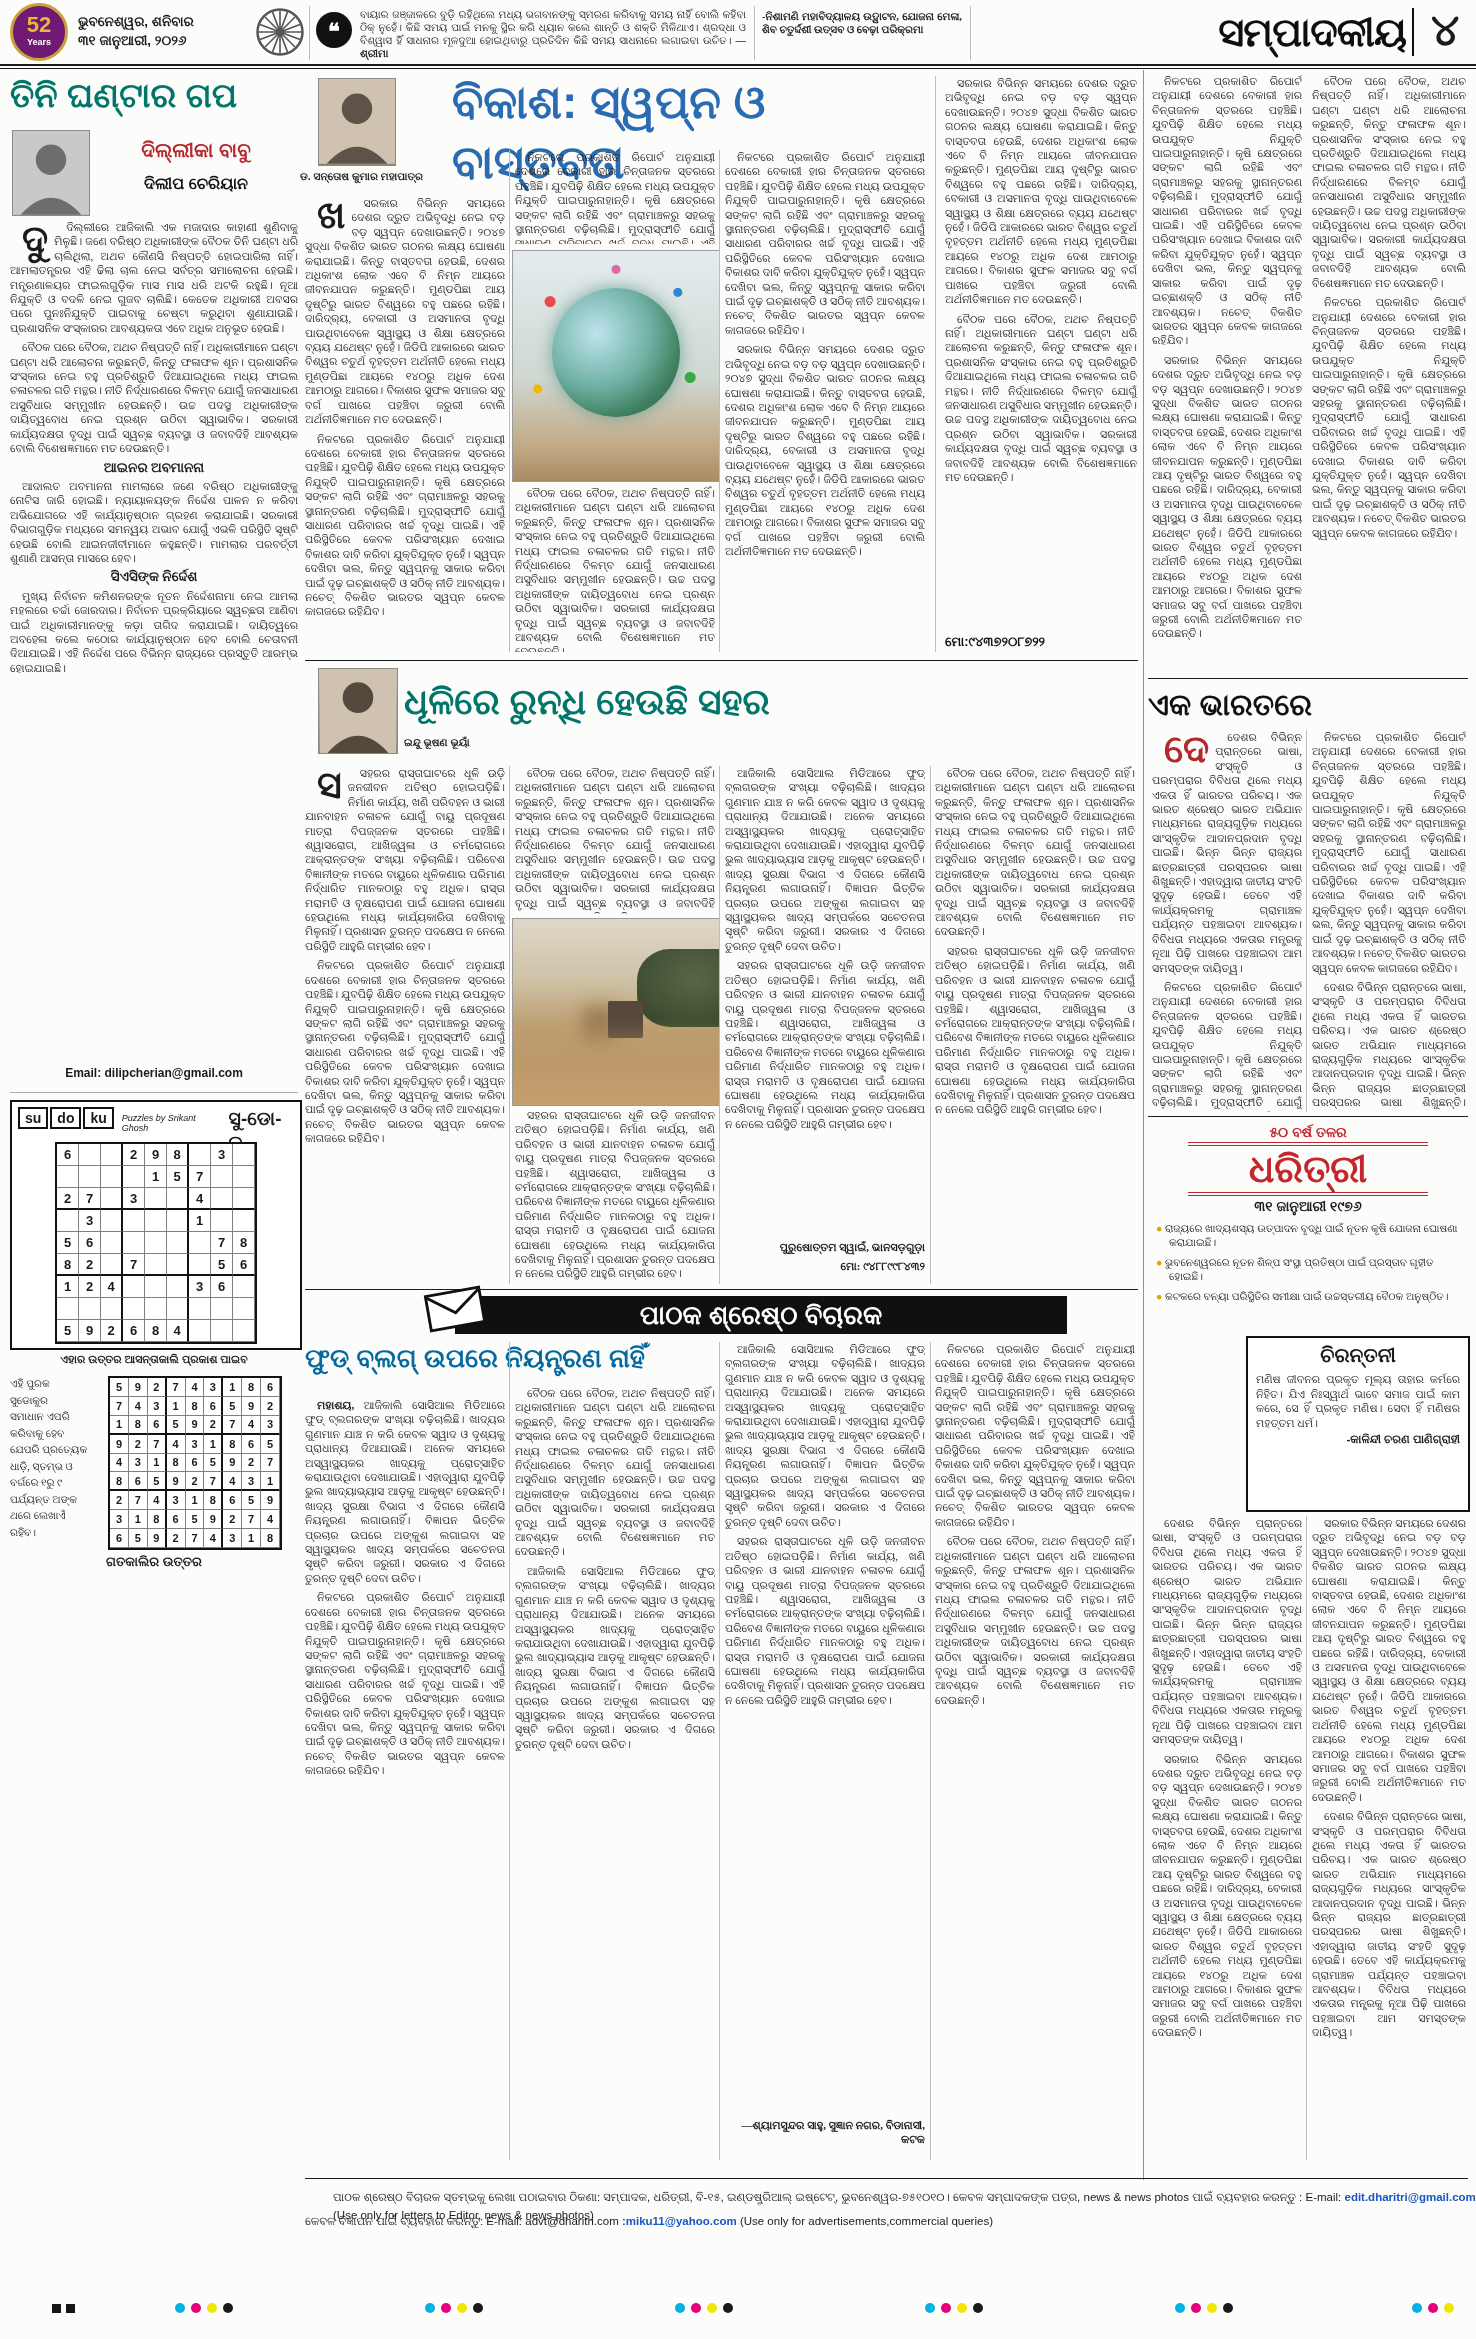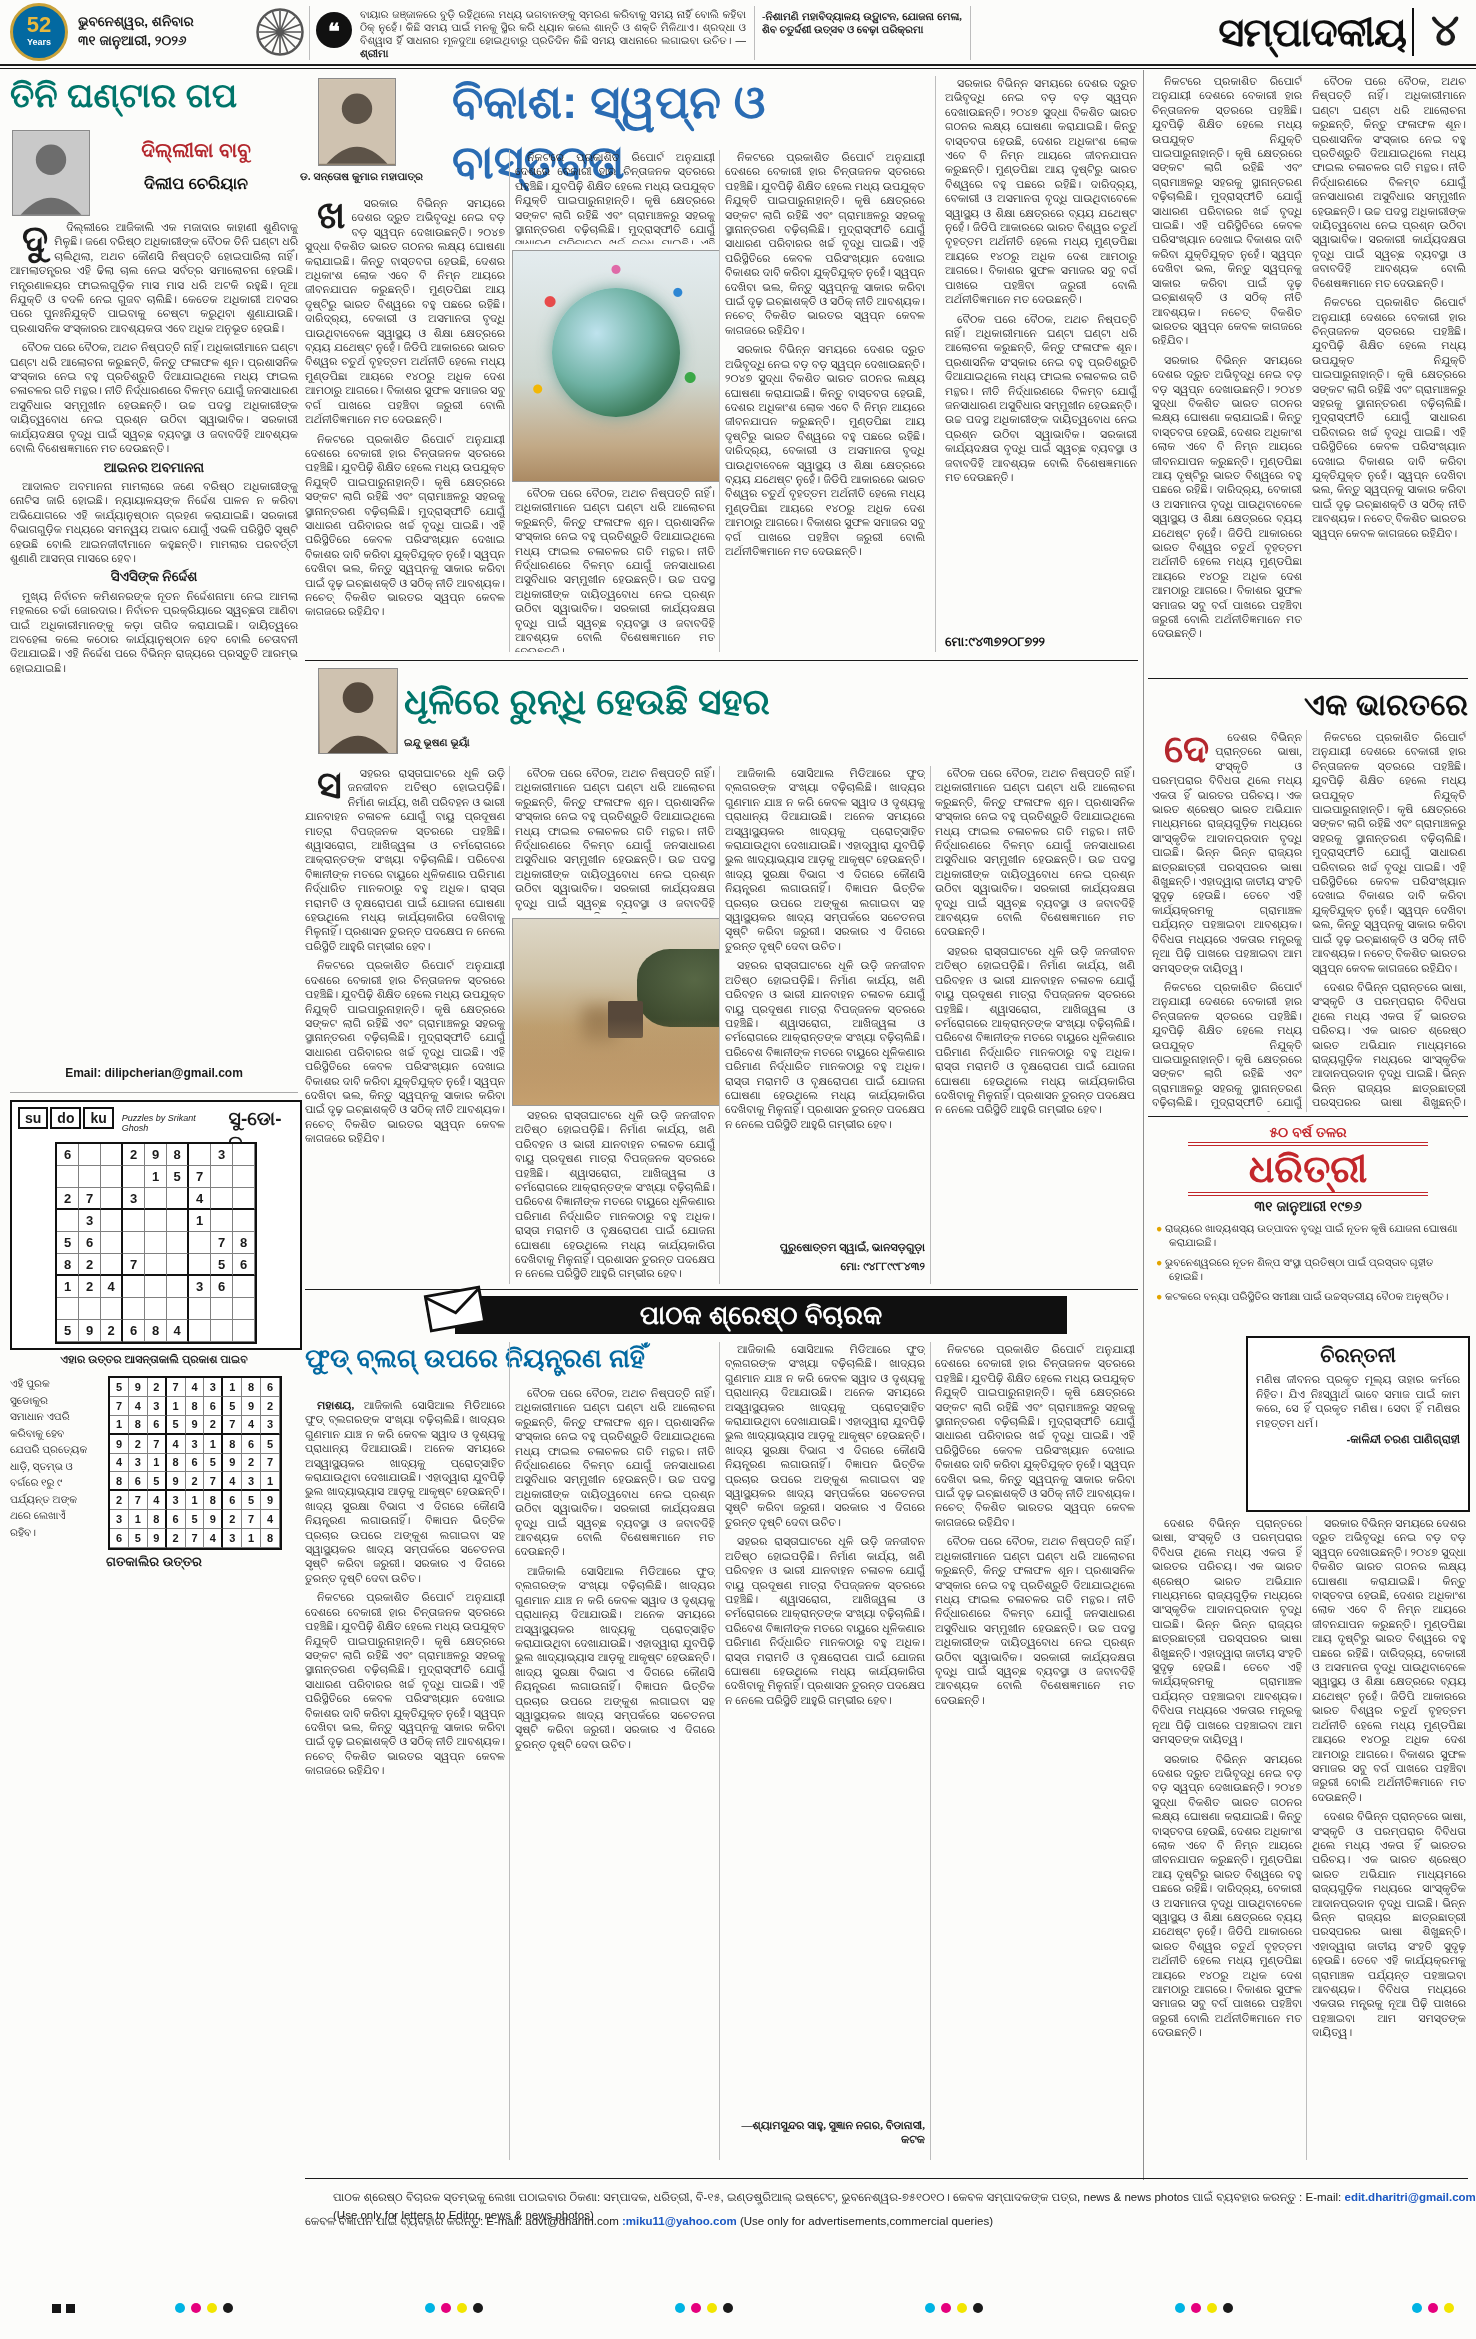--- a/index.html
+++ b/index.html
@@ -15,21 +15,21 @@
   .hrule{position:absolute;height:1px;background:#1c1c1c;}
   .hrule.gray{background:#aaa;}
   h1,h2,h3,h4{margin:0;}
   .hl-teal{color:#00756a;font-family:"Liberation Sans",sans-serif;font-weight:bold;}
   .hl-blue{color:#2a6cb3;font-family:"Liberation Sans",sans-serif;font-weight:bold;}
   .hl-black{color:#111;font-family:"Liberation Sans",sans-serif;font-weight:bold;}
   .photo{position:absolute;border:1px solid #8a8a8a;overflow:hidden;background:linear-gradient(180deg,#dcdcdc,#a2a2a2);}
   .photo.warm{background:linear-gradient(180deg,#d3c6b2,#8f8270);}
   .photo svg{width:100%;height:100%;display:block;}
   .badge{position:absolute;left:10px;top:3px;width:52px;height:52px;border-radius:50%;
-         background:#0369a1;border:3px solid #c9a23a;text-align:center;}
+         background:#701a75;border:3px solid #c9a23a;text-align:center;}
   .badge-num{color:#e7b83f;font:bold 22px/24px "Liberation Sans",sans-serif;margin-top:7px;}
   .badge-label{color:#fff;font:bold 9px/10px "Liberation Sans",sans-serif;}
   .qicon{position:absolute;left:316px;top:12px;width:36px;height:36px;border-radius:50%;background:#111;
          color:#fff;font:bold 22px/40px "Liberation Sans",sans-serif;text-align:center;}
   .mast-quote{position:absolute;font-size:10.5px;line-height:13px;text-align:justify;color:#222;}
   .sect-title{position:absolute;left:1120px;top:8px;width:286px;text-align:right;
               font:bold 40px/48px "Liberation Sans",sans-serif;color:#0e0e0e;letter-spacing:-1px;}
   .pagenum{position:absolute;left:1420px;top:2px;width:50px;text-align:center;
            font:bold 44px/56px "Liberation Sans",sans-serif;}
   .byline-red{position:absolute;color:#b3272d;font:bold 20px/24px "Liberation Sans",sans-serif;text-align:center;}
@@ -461,21 +461,21 @@
     </div>
     <div class="vrule" style="left:509px;top:766px;height:518px;"></div>
     <div class="vrule" style="left:719px;top:766px;height:518px;"></div>
     <div class="vrule" style="left:930px;top:766px;height:518px;"></div>
     <div class="hrule" style="left:305px;top:1289px;width:833px;"></div>
   </div>
 
   <div class="vrule" style="left:1143px;top:70px;height:2110px;background:#8f8f8f;"></div>
   <div>
     <div class="hrule" style="left:1148px;top:678px;width:320px;"></div>
-    <h2 class="abs hl-black" style="left:1148px;top:686px;width:320px;font-size:30px;line-height:38px;text-align:right;">ଏକ ଭାରତରେ</h2>
+    <h2 class="abs hl-black" style="left:1148px;top:686px;width:320px;font-size:30px;line-height:38px;text-align:left;">ଏକ ଭାରତରେ</h2>
     <div class="col" style="left:1152px;top:730px;width:150px;height:382px;">
       <p>
         <span class="dcap c-red">ଦେ</span>
         <span>ଦେଶର ବିଭିନ୍ନ ପ୍ରାନ୍ତରେ ଭାଷା, ସଂସ୍କୃତି ଓ ପରମ୍ପରାର ବିବିଧତା ଥିଲେ ମଧ୍ୟ ଏକତା ହିଁ ଭାରତର ପରିଚୟ। ଏକ ଭାରତ ଶ୍ରେଷ୍ଠ ଭାରତ ଅଭିଯାନ ମାଧ୍ୟମରେ ରାଜ୍ୟଗୁଡ଼ିକ ମଧ୍ୟରେ ସାଂସ୍କୃତିକ ଆଦାନପ୍ରଦାନ ବୃଦ୍ଧି ପାଇଛି। ଭିନ୍ନ ଭିନ୍ନ ରାଜ୍ୟର ଛାତ୍ରଛାତ୍ରୀ ପରସ୍ପରର ଭାଷା ଶିଖୁଛନ୍ତି। ଏହାଦ୍ୱାରା ଜାତୀୟ ସଂହତି ସୁଦୃଢ଼ ହେଉଛି। ତେବେ ଏହି କାର୍ଯ୍ୟକ୍ରମକୁ ଗ୍ରାମାଞ୍ଚଳ ପର୍ଯ୍ୟନ୍ତ ପହଞ୍ଚାଇବା ଆବଶ୍ୟକ। ବିବିଧତା ମଧ୍ୟରେ ଏକତାର ମନ୍ତ୍ରକୁ ନୂଆ ପିଢ଼ି ପାଖରେ ପହଞ୍ଚାଇବା ଆମ ସମସ୍ତଙ୍କ ଦାୟିତ୍ୱ।</span>
       </p>
       <p>ନିକଟରେ ପ୍ରକାଶିତ ରିପୋର୍ଟ ଅନୁଯାୟୀ ଦେଶରେ ବେକାରୀ ହାର ଚିନ୍ତାଜନକ ସ୍ତରରେ ପହଞ୍ଚିଛି। ଯୁବପିଢ଼ି ଶିକ୍ଷିତ ହେଲେ ମଧ୍ୟ ଉପଯୁକ୍ତ ନିଯୁକ୍ତି ପାଇପାରୁନାହାନ୍ତି। କୃଷି କ୍ଷେତ୍ରରେ ସଙ୍କଟ ଲାଗି ରହିଛି ଏବଂ ଗ୍ରାମାଞ୍ଚଳରୁ ସହରକୁ ସ୍ଥାନାନ୍ତରଣ ବଢ଼ିଚାଲିଛି। ମୁଦ୍ରାସ୍ଫୀତି ଯୋଗୁଁ ସାଧାରଣ ପରିବାରର ଖର୍ଚ୍ଚ ବୃଦ୍ଧି ପାଇଛି। ଏହି ପରିସ୍ଥିତିରେ କେବଳ ପରିସଂଖ୍ୟାନ ଦେଖାଇ ବିକାଶର ଦାବି କରିବା ଯୁକ୍ତିଯୁକ୍ତ ନୁହେଁ। ସ୍ୱପ୍ନ ଦେଖିବା ଭଲ, କିନ୍ତୁ ସ୍ୱପ୍ନକୁ ସାକାର କରିବା ପାଇଁ ଦୃଢ଼ ଇଚ୍ଛାଶକ୍ତି ଓ ସଠିକ୍ ନୀତି ଆବଶ୍ୟକ। ନଚେତ୍ ବିକଶିତ ଭାରତର ସ୍ୱପ୍ନ କେବଳ କାଗଜରେ ରହିଯିବ।</p>
     </div>
     <div class="col" style="left:1312px;top:730px;width:154px;height:382px;">
       <p>ନିକଟରେ ପ୍ରକାଶିତ ରିପୋର୍ଟ ଅନୁଯାୟୀ ଦେଶରେ ବେକାରୀ ହାର ଚିନ୍ତାଜନକ ସ୍ତରରେ ପହଞ୍ଚିଛି। ଯୁବପିଢ଼ି ଶିକ୍ଷିତ ହେଲେ ମଧ୍ୟ ଉପଯୁକ୍ତ ନିଯୁକ୍ତି ପାଇପାରୁନାହାନ୍ତି। କୃଷି କ୍ଷେତ୍ରରେ ସଙ୍କଟ ଲାଗି ରହିଛି ଏବଂ ଗ୍ରାମାଞ୍ଚଳରୁ ସହରକୁ ସ୍ଥାନାନ୍ତରଣ ବଢ଼ିଚାଲିଛି। ମୁଦ୍ରାସ୍ଫୀତି ଯୋଗୁଁ ସାଧାରଣ ପରିବାରର ଖର୍ଚ୍ଚ ବୃଦ୍ଧି ପାଇଛି। ଏହି ପରିସ୍ଥିତିରେ କେବଳ ପରିସଂଖ୍ୟାନ ଦେଖାଇ ବିକାଶର ଦାବି କରିବା ଯୁକ୍ତିଯୁକ୍ତ ନୁହେଁ। ସ୍ୱପ୍ନ ଦେଖିବା ଭଲ, କିନ୍ତୁ ସ୍ୱପ୍ନକୁ ସାକାର କରିବା ପାଇଁ ଦୃଢ଼ ଇଚ୍ଛାଶକ୍ତି ଓ ସଠିକ୍ ନୀତି ଆବଶ୍ୟକ। ନଚେତ୍ ବିକଶିତ ଭାରତର ସ୍ୱପ୍ନ କେବଳ କାଗଜରେ ରହିଯିବ।</p>
       <p>ଦେଶର ବିଭିନ୍ନ ପ୍ରାନ୍ତରେ ଭାଷା, ସଂସ୍କୃତି ଓ ପରମ୍ପରାର ବିବିଧତା ଥିଲେ ମଧ୍ୟ ଏକତା ହିଁ ଭାରତର ପରିଚୟ। ଏକ ଭାରତ ଶ୍ରେଷ୍ଠ ଭାରତ ଅଭିଯାନ ମାଧ୍ୟମରେ ରାଜ୍ୟଗୁଡ଼ିକ ମଧ୍ୟରେ ସାଂସ୍କୃତିକ ଆଦାନପ୍ରଦାନ ବୃଦ୍ଧି ପାଇଛି। ଭିନ୍ନ ଭିନ୍ନ ରାଜ୍ୟର ଛାତ୍ରଛାତ୍ରୀ ପରସ୍ପରର ଭାଷା ଶିଖୁଛନ୍ତି। ଏହାଦ୍ୱାରା ଜାତୀୟ ସଂହତି ସୁଦୃଢ଼ ହେଉଛି। ତେବେ ଏହି କାର୍ଯ୍ୟକ୍ରମକୁ ଗ୍ରାମାଞ୍ଚଳ ପର୍ଯ୍ୟନ୍ତ ପହଞ୍ଚାଇବା ଆବଶ୍ୟକ। ବିବିଧତା ମଧ୍ୟରେ ଏକତାର ମନ୍ତ୍ରକୁ ନୂଆ ପିଢ଼ି ପାଖରେ ପହଞ୍ଚାଇବା ଆମ ସମସ୍ତଙ୍କ ଦାୟିତ୍ୱ।</p>

